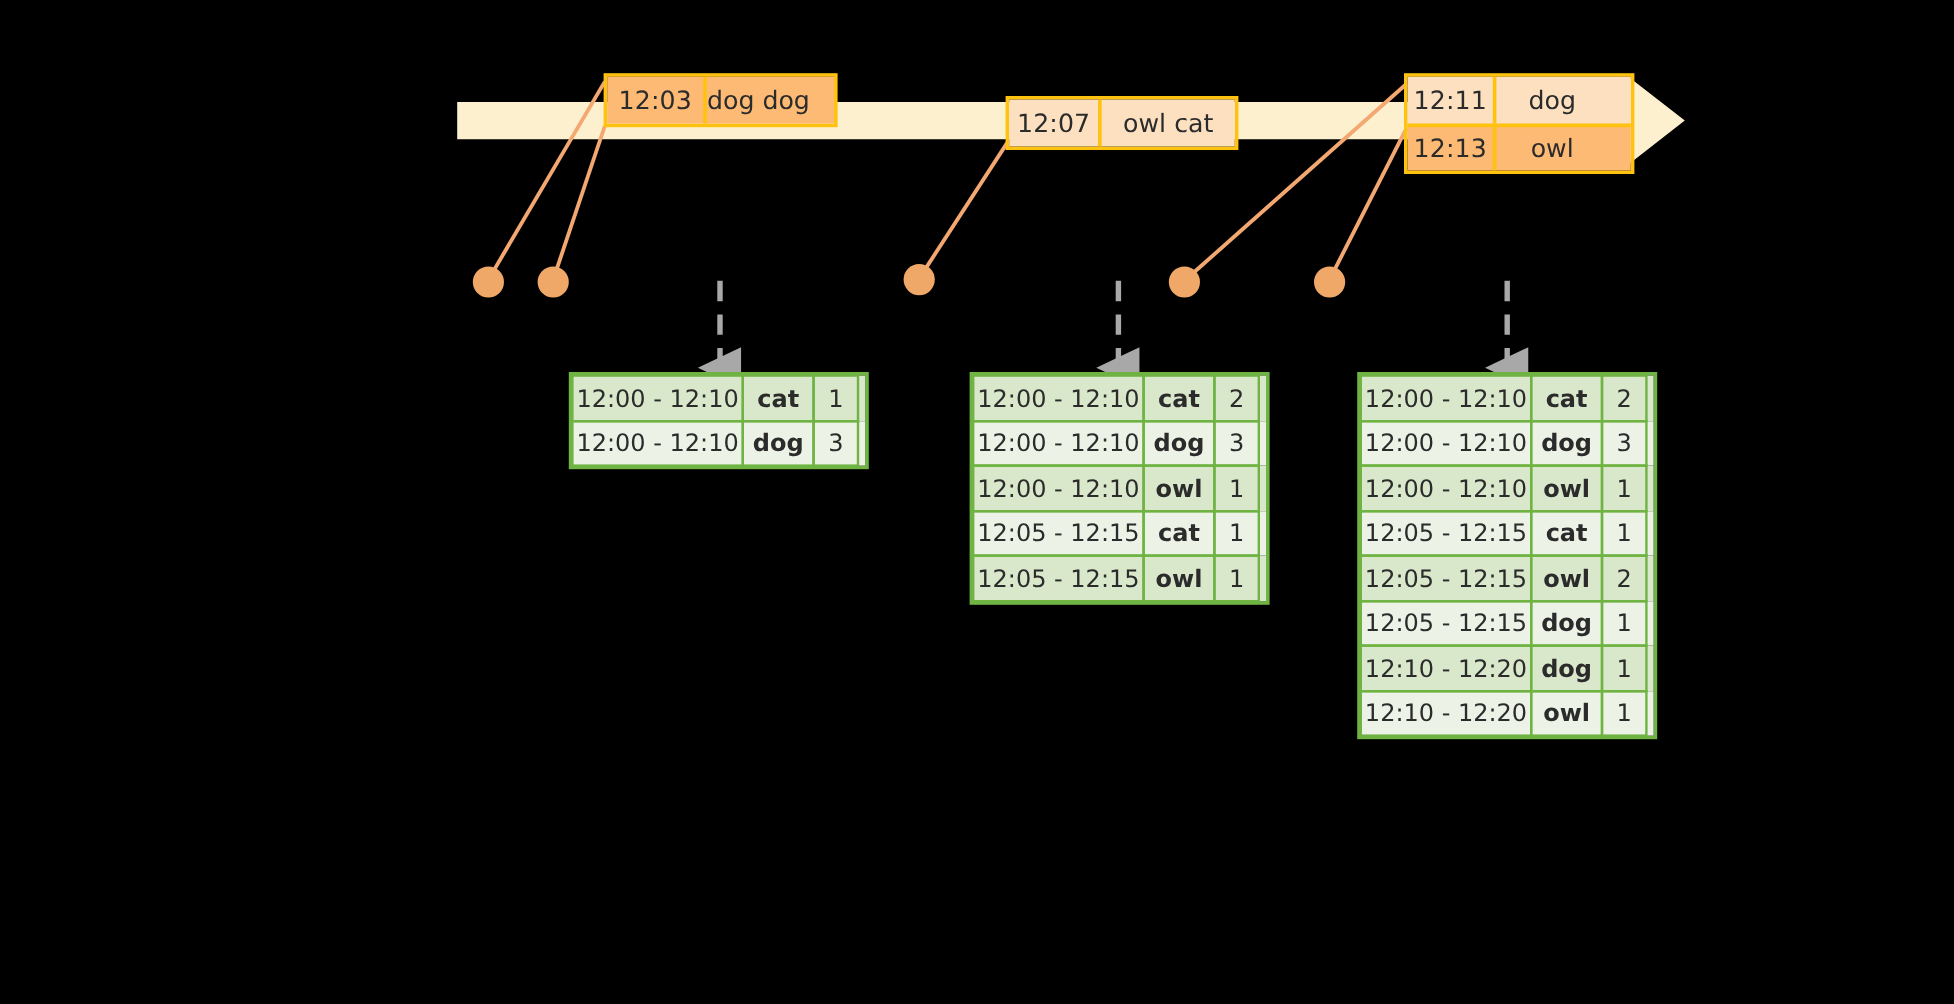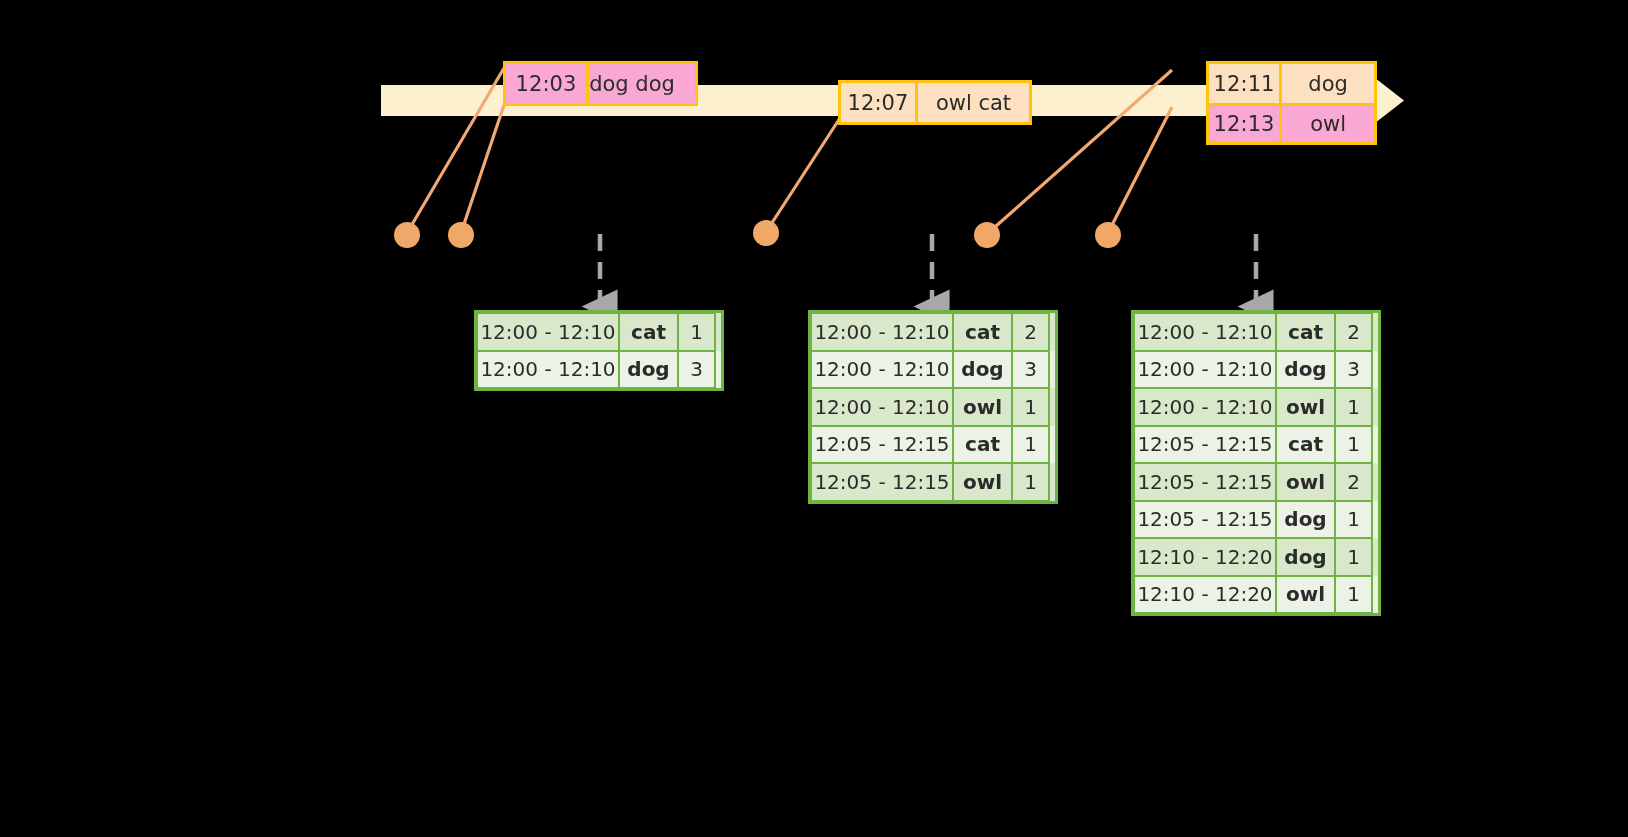--- a/index.html
+++ b/index.html
@@ -37,21 +37,21 @@
   }
   .event-row {
     display: flex;
     box-sizing: border-box;
     height: 39px;
   }
   .event-row + .event-row {
     border-top: 3px solid #FFC20E;
   }
   .event-row.shade-dark { background: #FCE0C0; }
-  .event-row.shade-light { background: #f9a8d4; }
+  .event-row.shade-light { background: #fdba74; }
   .event-time {
     box-sizing: border-box;
     border-right: 3px solid #FFC20E;
     display: flex;
     align-items: center;
     justify-content: center;
     font-size: 21px;
     color: #2b2b2b;
     letter-spacing: .1px;
   }
@@ -130,21 +130,21 @@
     </div>
   </div>
 
   <div class="event-group" style="left:838px; top:80px; width:194px;">
     <div class="event-row shade-dark">
       <div class="event-time" style="width:83px;text-align:center;">12:07</div>
       <div class="event-text" style="width:120px;">owl cat</div>
     </div>
   </div>
 
-  <div class="event-group" style="left:1206px; top:61px; width:171px;">
+  <div class="event-group" style="left:1170px; top:61px; width:192px;">
     <div class="event-row shade-dark">
       <div class="event-time" style="width:74px;">12:11</div>
       <div class="event-text" style="width:93px;">dog</div>
     </div>
     <div class="event-row shade-light">
       <div class="event-time" style="width:74px;">12:13</div>
       <div class="event-text" style="width:93px;">owl</div>
     </div>
   </div>
 

